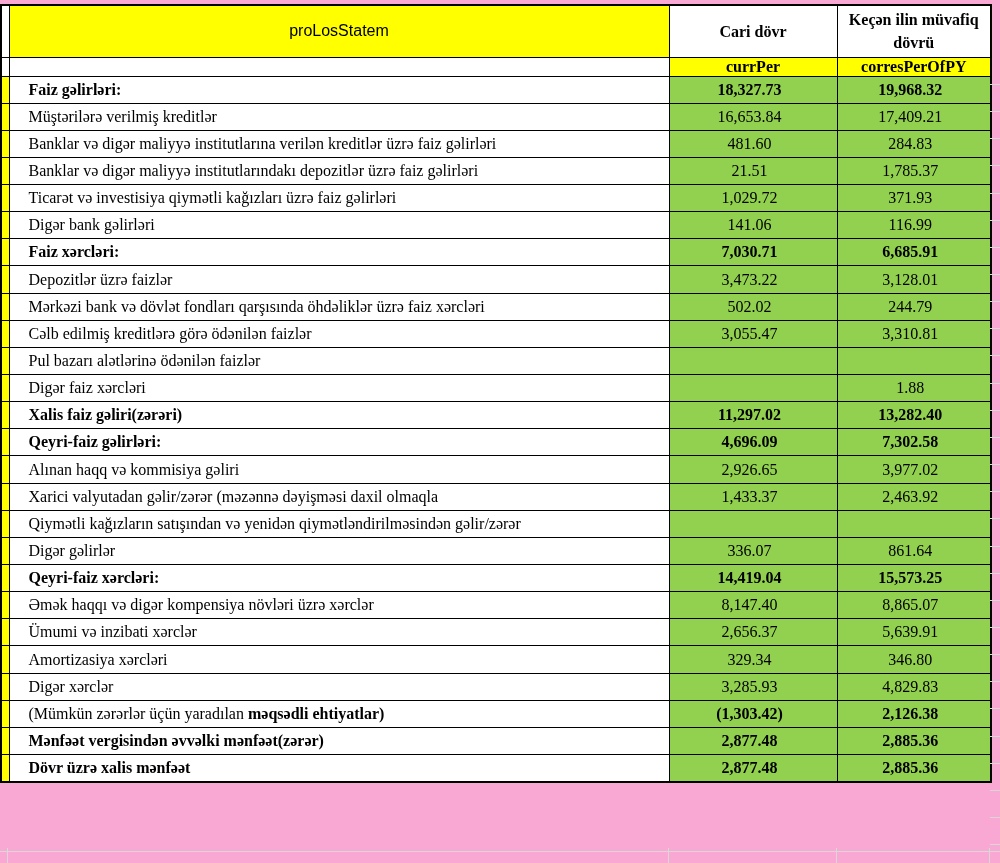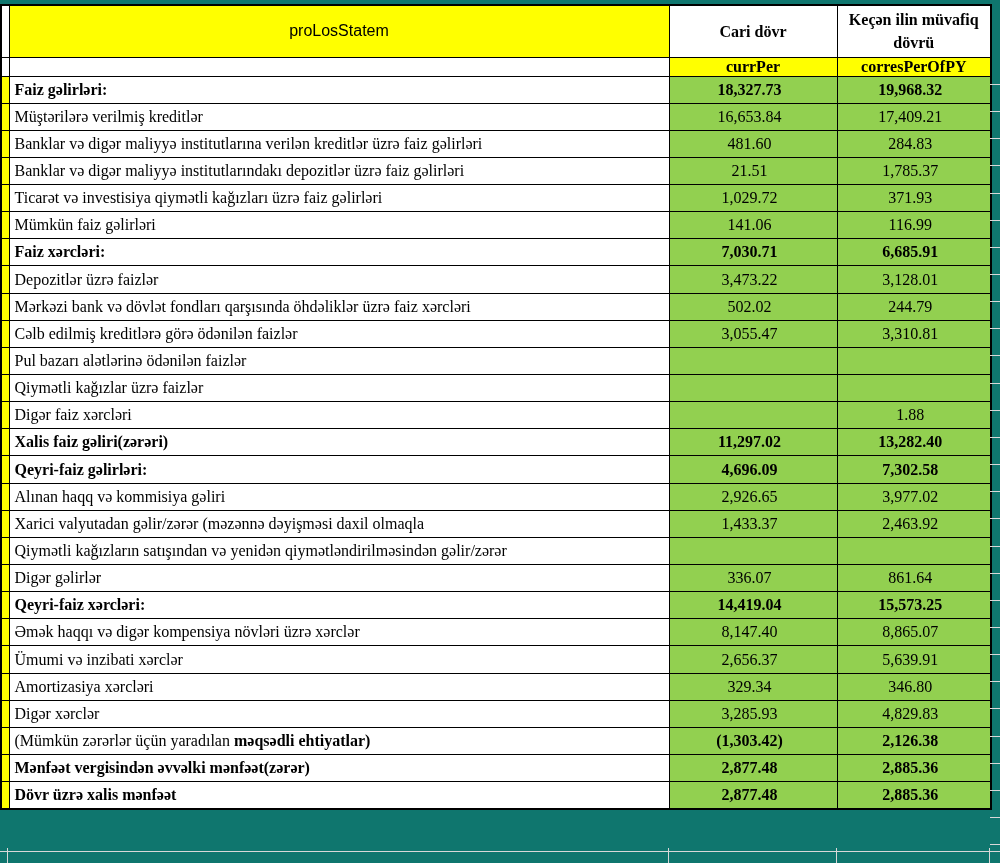--- a/index.html
+++ b/index.html
@@ -3,21 +3,21 @@
 <meta charset="utf-8">
 <style>
   :root{
     --yellow:#FFFF00;
     --green:#92D050;
     --border:#000000;
     --gridline:#D8D8D8;
   }
   html,body{margin:0;padding:0;background:#ffffff;}
   body{width:1000px;height:863px;font-family:"Liberation Serif",serif;color:#000;}
-  .sheet{position:relative;width:1000px;height:863px;background:#0f766e;overflow:hidden;}
+  .sheet{position:relative;width:1000px;height:863px;background:#f9a8d4;overflow:hidden;}
 
   table.pl{
     position:absolute;left:0;top:4px;width:990px;
     border-collapse:collapse;table-layout:fixed;
     border:2px solid var(--border);
   }
   td{
     border:1px solid var(--border);
     box-sizing:border-box;
     overflow:hidden;
@@ -51,21 +51,21 @@
   td.code-cell{
     background:var(--yellow);
     text-align:center;
     font-weight:bold;
     font-size:16px;
   }
   td.blank-cell{background:#ffffff;}
 
   
   tbody td{height:27.15px;font-size:16px;}
-  td.lbl{background:#ffffff;padding:0 4px 0 5px;}
+  td.lbl{background:#ffffff;padding:0 4px 0 19px;}
   td.num{
     background:var(--green);
     text-align:center;
     padding-right:7px;
     margin-left:16px;
   }
   .b{font-weight:bold;}
   td.dash{padding-right:31px;}
 
   
@@ -136,21 +136,21 @@
           <td class="num">1,785.37</td>
         </tr>
         <tr>
           <td class="colA"></td>
           <td class="lbl">Ticarət və investisiya qiymətli kağızları üzrə faiz gəlirləri</td>
           <td class="num">1,029.72</td>
           <td class="num">371.93</td>
         </tr>
         <tr>
           <td class="colA"></td>
-          <td class="lbl">Mümkün faiz gəlirləri</td>
+          <td class="lbl">Digər bank gəlirləri</td>
           <td class="num">141.06</td>
           <td class="num">116.99</td>
         </tr>
         <tr>
           <td class="colA"></td>
           <td class="lbl b">Faiz xərcləri:</td>
           <td class="num b">7,030.71</td>
           <td class="num b">6,685.91</td>
         </tr>
         <tr>
@@ -167,26 +167,20 @@
         </tr>
         <tr>
           <td class="colA"></td>
           <td class="lbl">Cəlb edilmiş kreditlərə görə ödənilən faizlər</td>
           <td class="num">3,055.47</td>
           <td class="num">3,310.81</td>
         </tr>
         <tr>
           <td class="colA"></td>
           <td class="lbl">Pul bazarı alətlərinə ödənilən faizlər</td>
-          <td class="num"></td>
-          <td class="num"></td>
-        </tr>
-        <tr>
-          <td class="colA"></td>
-          <td class="lbl">Qiymətli kağızlar üzrə faizlər</td>
           <td class="num"></td>
           <td class="num"></td>
         </tr>
         <tr>
           <td class="colA"></td>
           <td class="lbl">Digər faiz xərcləri</td>
           <td class="num"></td>
           <td class="num">1.88</td>
         </tr>
         <tr>

